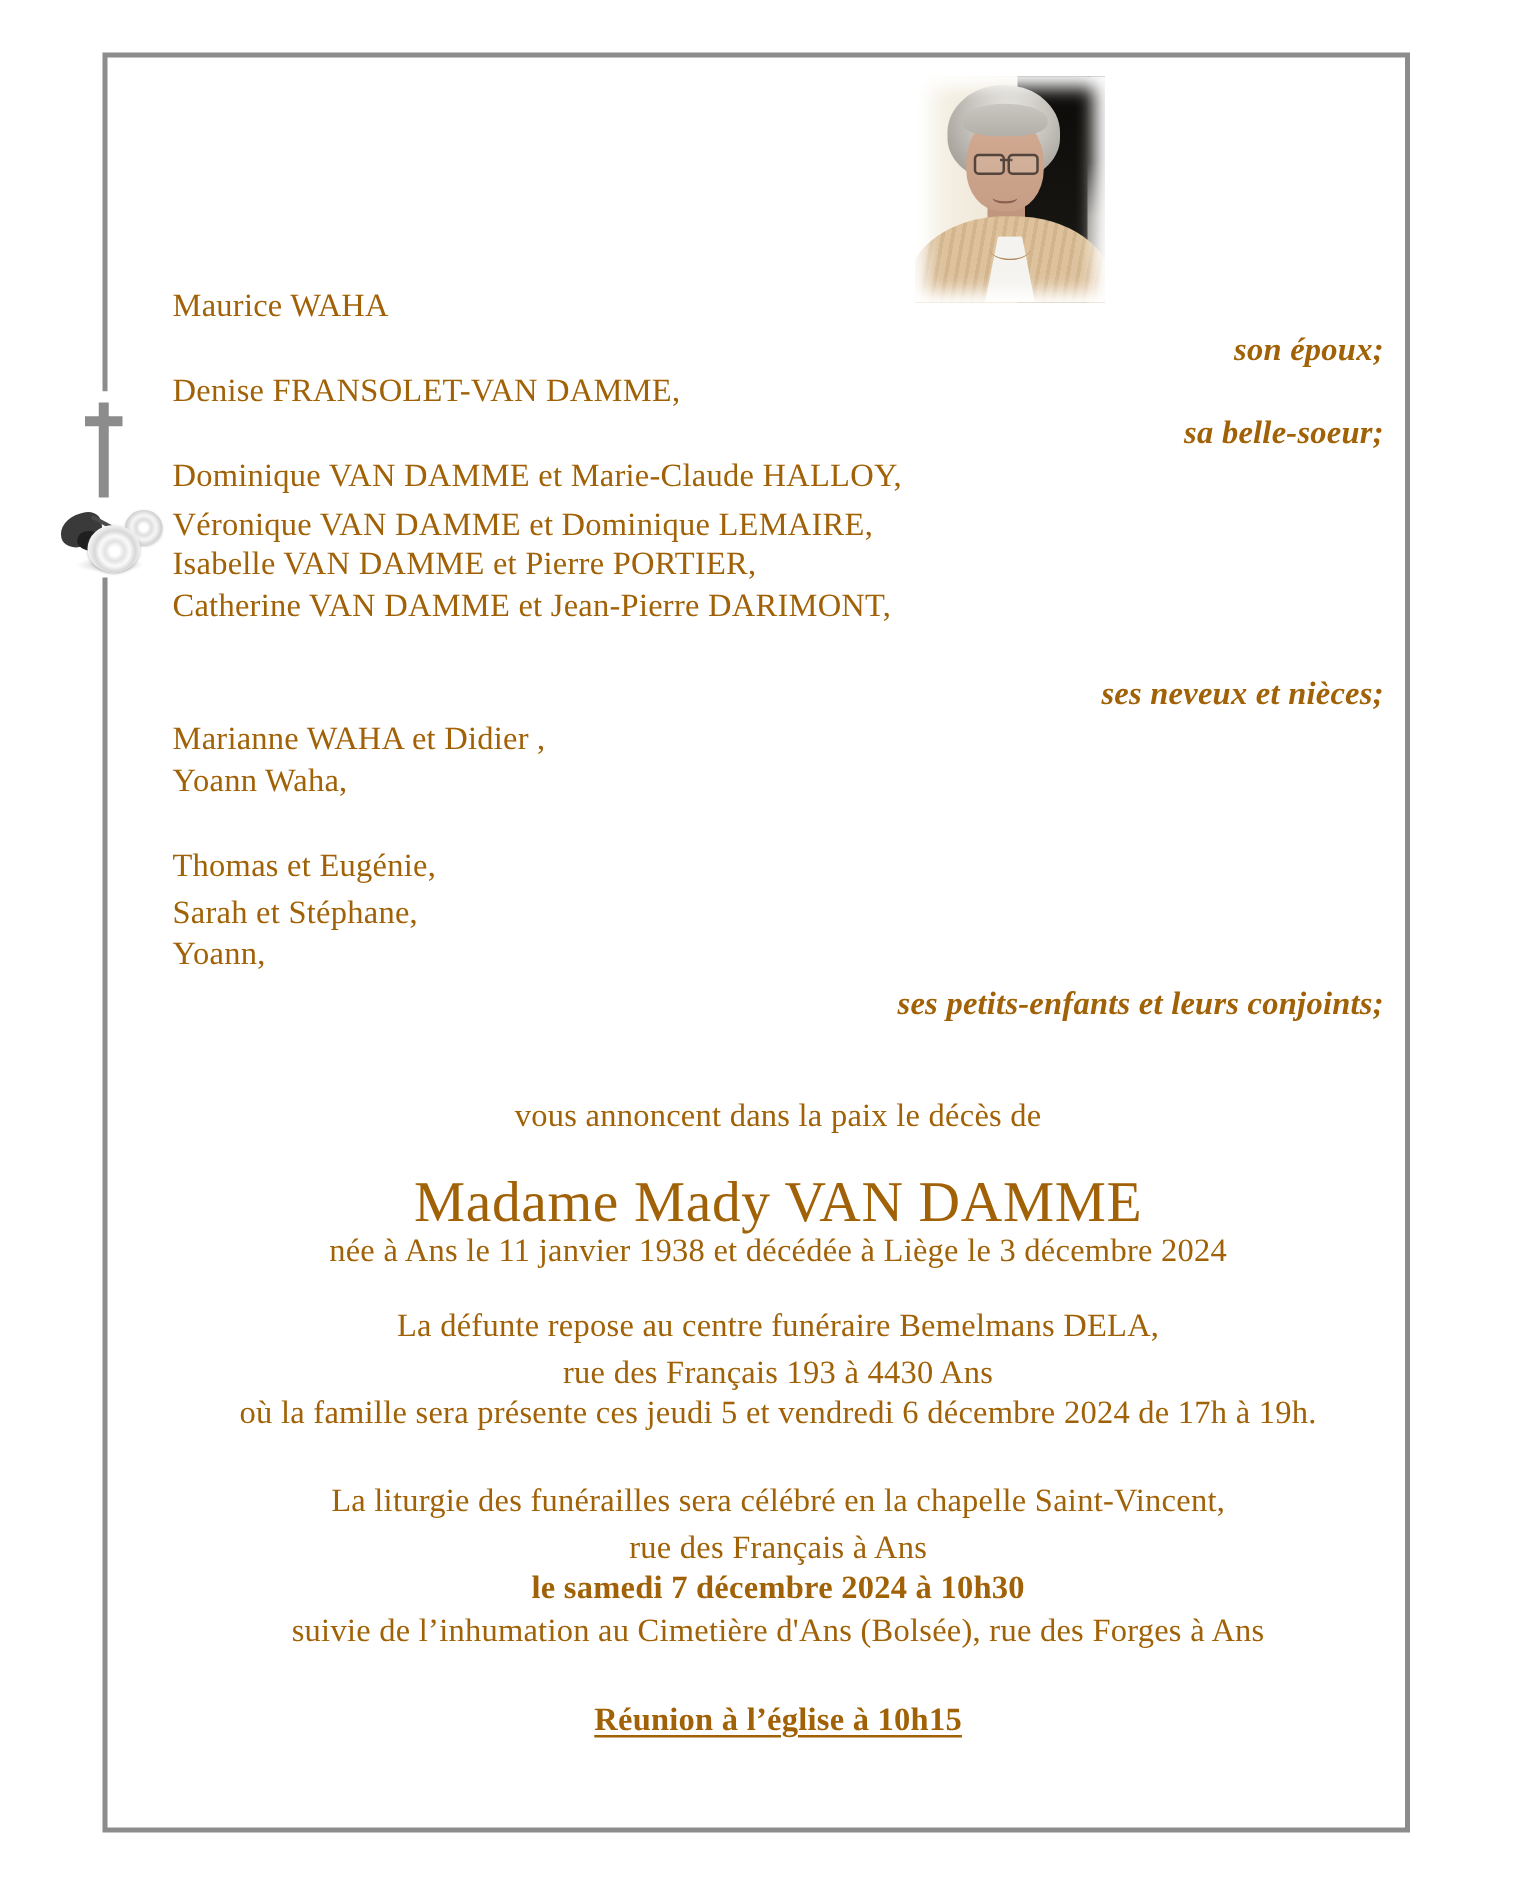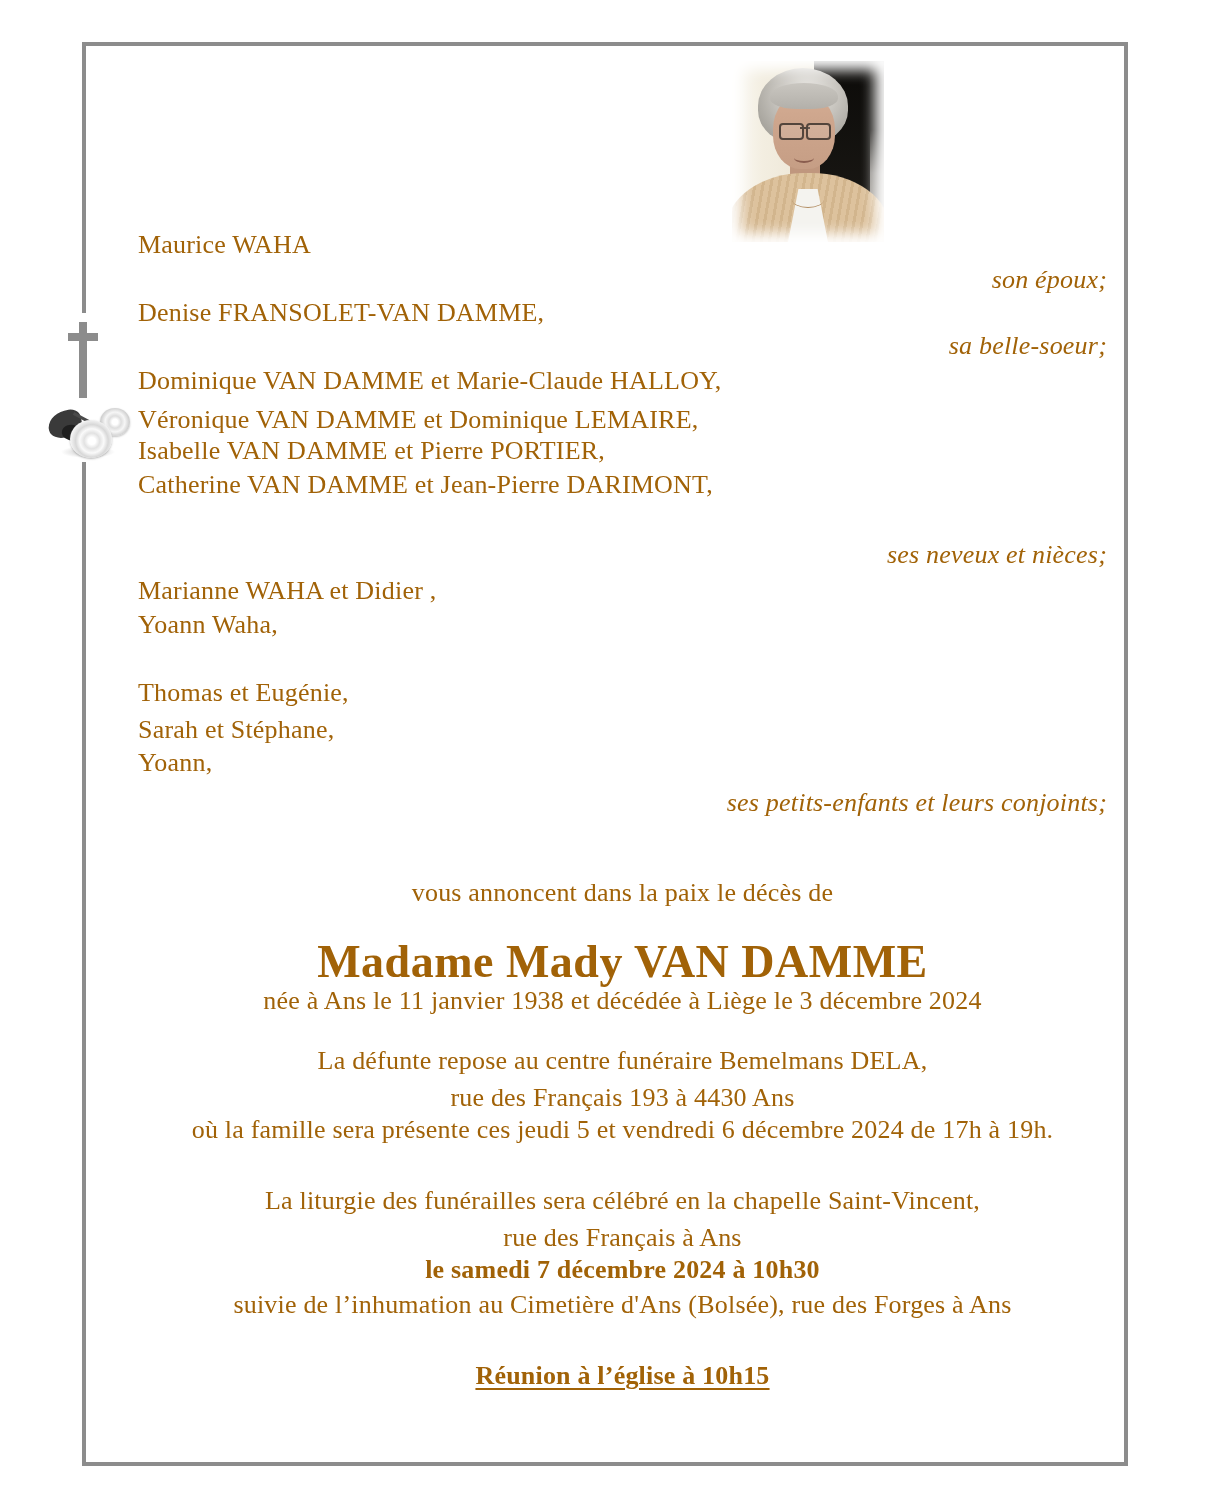--- a/index.html
+++ b/index.html
@@ -12,23 +12,23 @@
     border:4px solid #8c8c8c;background:transparent;
   }
   
   .line{
     position:absolute;left:138px;width:969px;font-size:26px;line-height:1.2;
     letter-spacing:.2px;white-space:pre;color:#a16207;
   }
   .al{text-align:left;}
   .ar{text-align:right;}
   .ac{text-align:center;}
-  .it{font-style:italic;}
+  .it{font-style:italic;font-weight:bold;}
   .b{font-weight:bold;}
-  .title{font-size:46px;font-weight:bold;letter-spacing:.5px;}
+  .title{font-size:46px;font-weight:normal;letter-spacing:.5px;}
   .u{text-decoration:underline;text-decoration-thickness:2px;text-underline-offset:4px;}
   
   .border-gap{position:absolute;left:80px;top:313px;width:9px;height:11px;background:#ffffff;}
   .cross-v{position:absolute;left:79px;top:322px;width:8px;height:88px;background:#8c8c8c;}
   .cross-h{position:absolute;left:68px;top:333px;width:30px;height:8px;background:#8c8c8c;}
   
   .roses{position:absolute;left:46px;top:398px;width:86px;height:64px;background:#ffffff;}
   .rose-shadow{position:absolute;left:6px;bottom:2px;width:72px;height:16px;border-radius:50%;
     background:radial-gradient(closest-side,#c4c4c4,rgba(255,255,255,0) 75%);}
   .leaf1{position:absolute;left:2px;top:13px;width:34px;height:26px;background:#3a3a3a;

